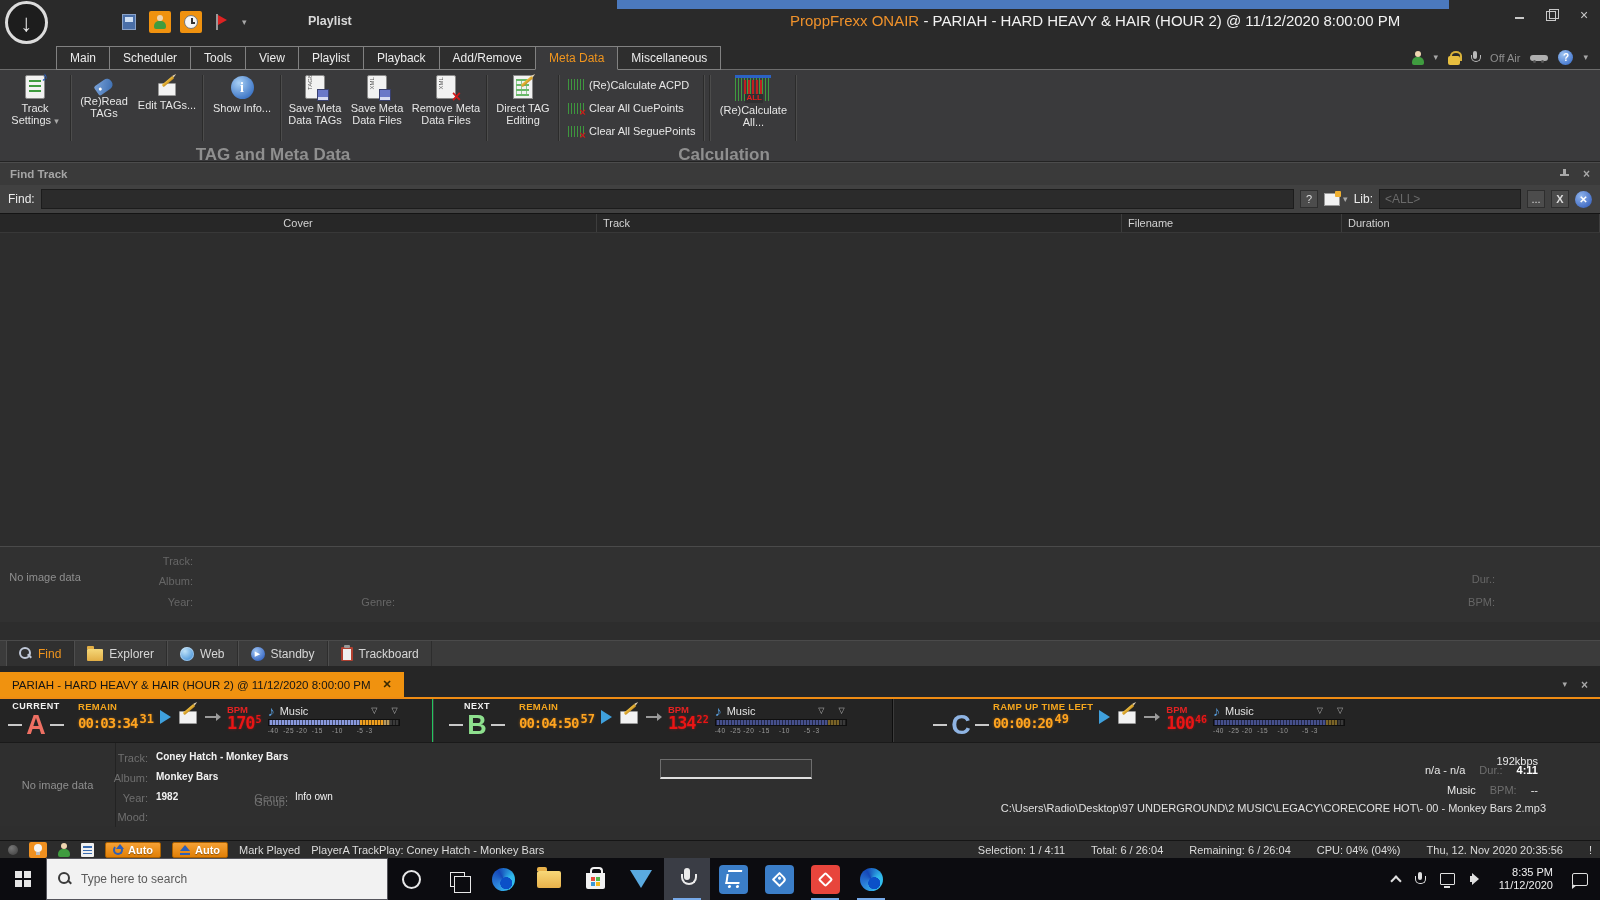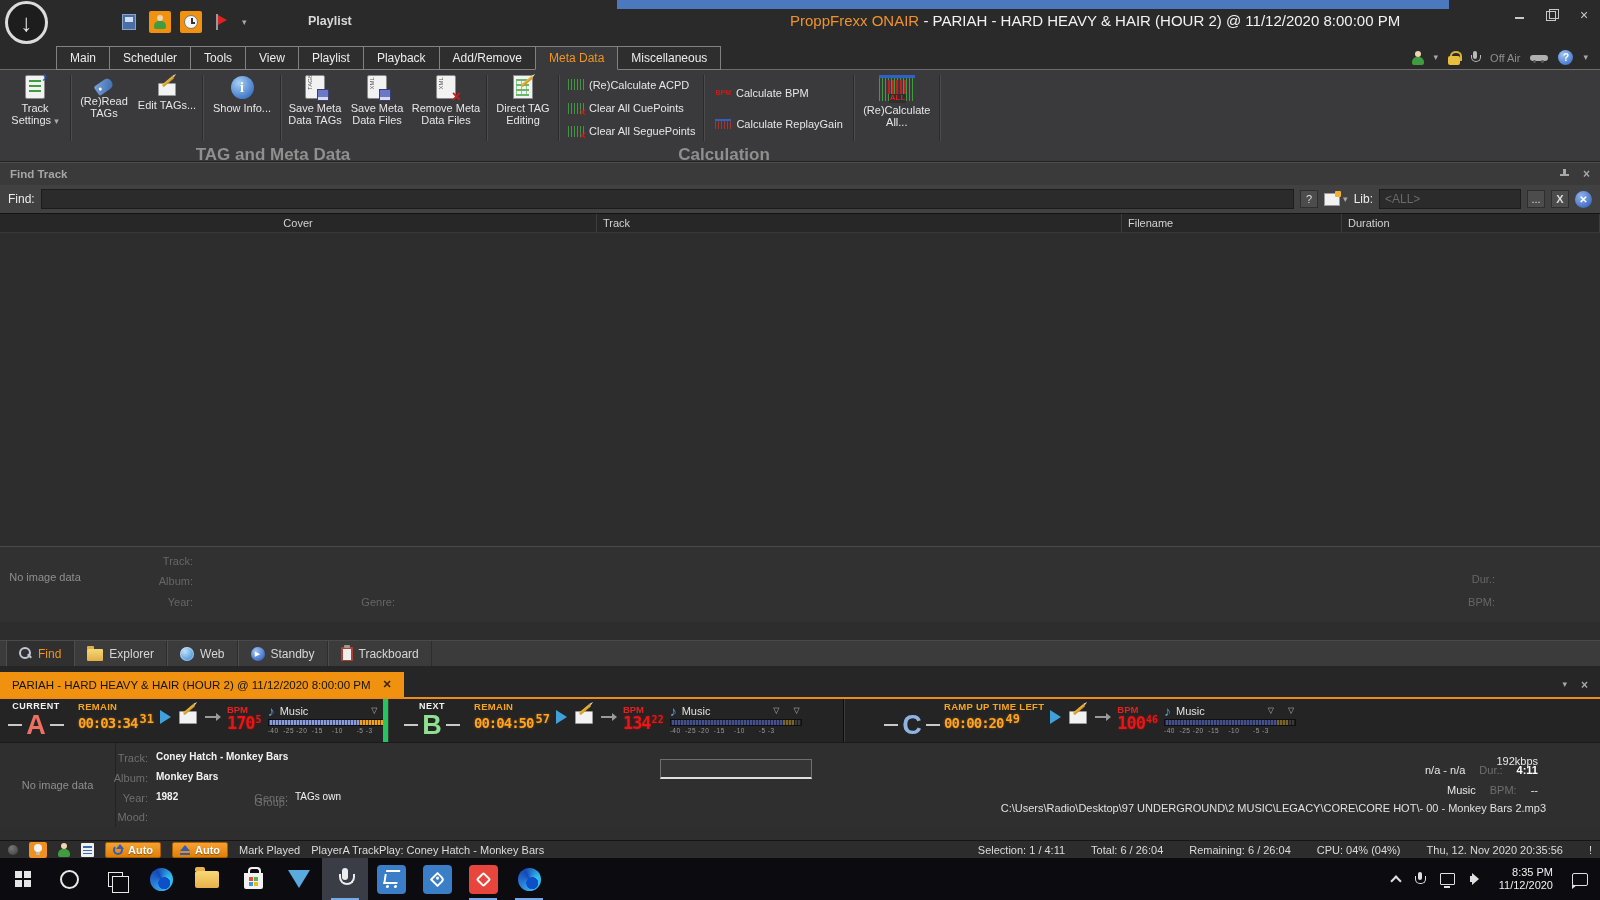--- a/index.html
+++ b/index.html
@@ -138,22 +138,22 @@
 
 
 .pl-tabrow{height:25px;flex:0 0 25px;background:#262626;display:flex;align-items:stretch}
 .pltab{background:#f0920f;color:#141414;font-size:11.5px;display:flex;align-items:center;gap:12px;padding:0 12px}
 .pltab .xg{color:#3a2a00;font-weight:bold;font-size:11px}
 .pl-right{margin-left:auto;display:flex;align-items:center;gap:14px;padding-right:12px;color:#999}
 
 
 .playerbar{height:45px;flex:0 0 45px;background:#242424;border-top:2px solid #ef8c14;display:flex}
 .psec{display:flex;align-items:flex-start;padding-top:2px;gap:6px;overflow:hidden;position:relative}
-.psec-a{width:383px}
-.psec-b{width:460px;border-left:5px solid #22c55e;box-shadow:inset 1px 0 0 #3c3c3c;padding-left:8px}
+.psec-a{width:432px}
+.psec-b{width:460px;border-left:1px solid #22c55e;box-shadow:inset 1px 0 0 #3c3c3c;padding-left:8px}
 .psec-c{flex:1;border-left:1px solid #0d0d0d;box-shadow:inset 1px 0 0 #3c3c3c;padding-left:42px}
 .prole{width:72px;flex:0 0 auto;display:flex;flex-direction:column;align-items:center}
 .psec-c .prole{width:52px}
 .prole-lbl{font-size:9px;font-weight:bold;color:#f2f2f2;height:10px;letter-spacing:.5px}
 .prole-row{display:flex;align-items:center;gap:4px;margin-top:1px}
 .pdash{width:14px;height:2px;background:#c9c9c9}
 .pletter{font-size:27px;font-weight:bold;line-height:26px}
 .la{color:#ee7063}.lb{color:#8ee08e}.lc2{color:#8fb4e3}
 .ptimer{display:flex;flex-direction:column;flex:0 0 auto}
 .ptimer-lbl{font-size:9.5px;font-weight:bold;color:#f5a61e;height:11px;letter-spacing:.3px;white-space:nowrap}
@@ -370,30 +370,20 @@
         <div class="smallbtn">
           <span class="wave-ico cl"></span>
           <span>Clear All CuePoints</span>
         </div>
         <div class="smallbtn">
           <span class="wave-ico cl"></span>
           <span>Clear All SeguePoints</span>
         </div>
       </div>
       <div class="vsep"></div>
-      <div class="calc-col" style="display:flex;flex-direction:column;justify-content:space-evenly;padding:0 8px">
-        <div class="smallbtn">
-          <span class="bpm-ico">BPM</span>
-          <span>Calculate BPM</span>
-        </div>
-        <div class="smallbtn">
-          <span class="rg-ico"></span>
-          <span>Calculate ReplayGain</span>
-        </div>
-      </div>
       <div class="vsep"></div>
       <div class="bigbtn" style="width:80px">
         <span class="calcall-ico"></span>
         <span><span>(Re)Calculate</span><br><span>All...</span></span>
       </div>
       <div class="vsep"></div>
     </div>
     <div class="rb-labels">
       <div class="rb-lab" style="width:546px">TAG and Meta Data</div>
       <div class="rb-lab" style="width:356px">Calculation</div>
@@ -616,21 +606,21 @@
 
   <div class="nowplaying">
     <div class="np-img">No image data</div>
     <span class="np-l" style="left:98px;top:9px">Track:</span>
     <span class="np-v" style="left:156px;top:8px">Coney Hatch - Monkey Bars</span>
     <span class="np-l" style="left:98px;top:29px">Album:</span>
     <span class="np-v" style="left:156px;top:28px">Monkey Bars</span>
     <span class="np-l" style="left:98px;top:49px">Year:</span>
     <span class="np-v" style="left:156px;top:48px">1982</span>
     <span class="np-l" style="left:238px;top:49px">Genre:</span>
-    <span class="np-v" style="left:295px;top:48px;font-weight:normal">TAGs own</span>
+    <span class="np-v" style="left:295px;top:48px;font-weight:normal">Info own</span>
     <span class="np-l" style="left:98px;top:68px">Mood:</span>
     <span class="np-l" style="left:238px;top:53px">Group:</span>
     <span class="np-focus"></span>
     <div class="np-row-r" style="top:12px">
       <span class="wv">192kbps</span>
     </div>
     <div class="np-row-r" style="top:21px">
       <span class="wv">n/a - n/a</span>
       <span class="dim">Dur.:</span>
       <span class="bv">4:11</span>
@@ -674,20 +664,24 @@
 
   <div class="taskbar">
     <div class="start">
       <span class="winlogo">
           <span></span>
           <span></span>
           <span></span>
           <span></span>
         </span>
     </div>
+    <div class="tsearch">
+      <span class="mag-dark"></span>
+      <input placeholder="Type here to search" style="">
+    </div>
     <div class="ttile">
         <span class="ringo"></span>
       </div>
     <div class="ttile">
         <span class="taskview"></span>
       </div>
     <div class="ttile">
         <span class="edge"></span>
       </div>
     <div class="ttile">

